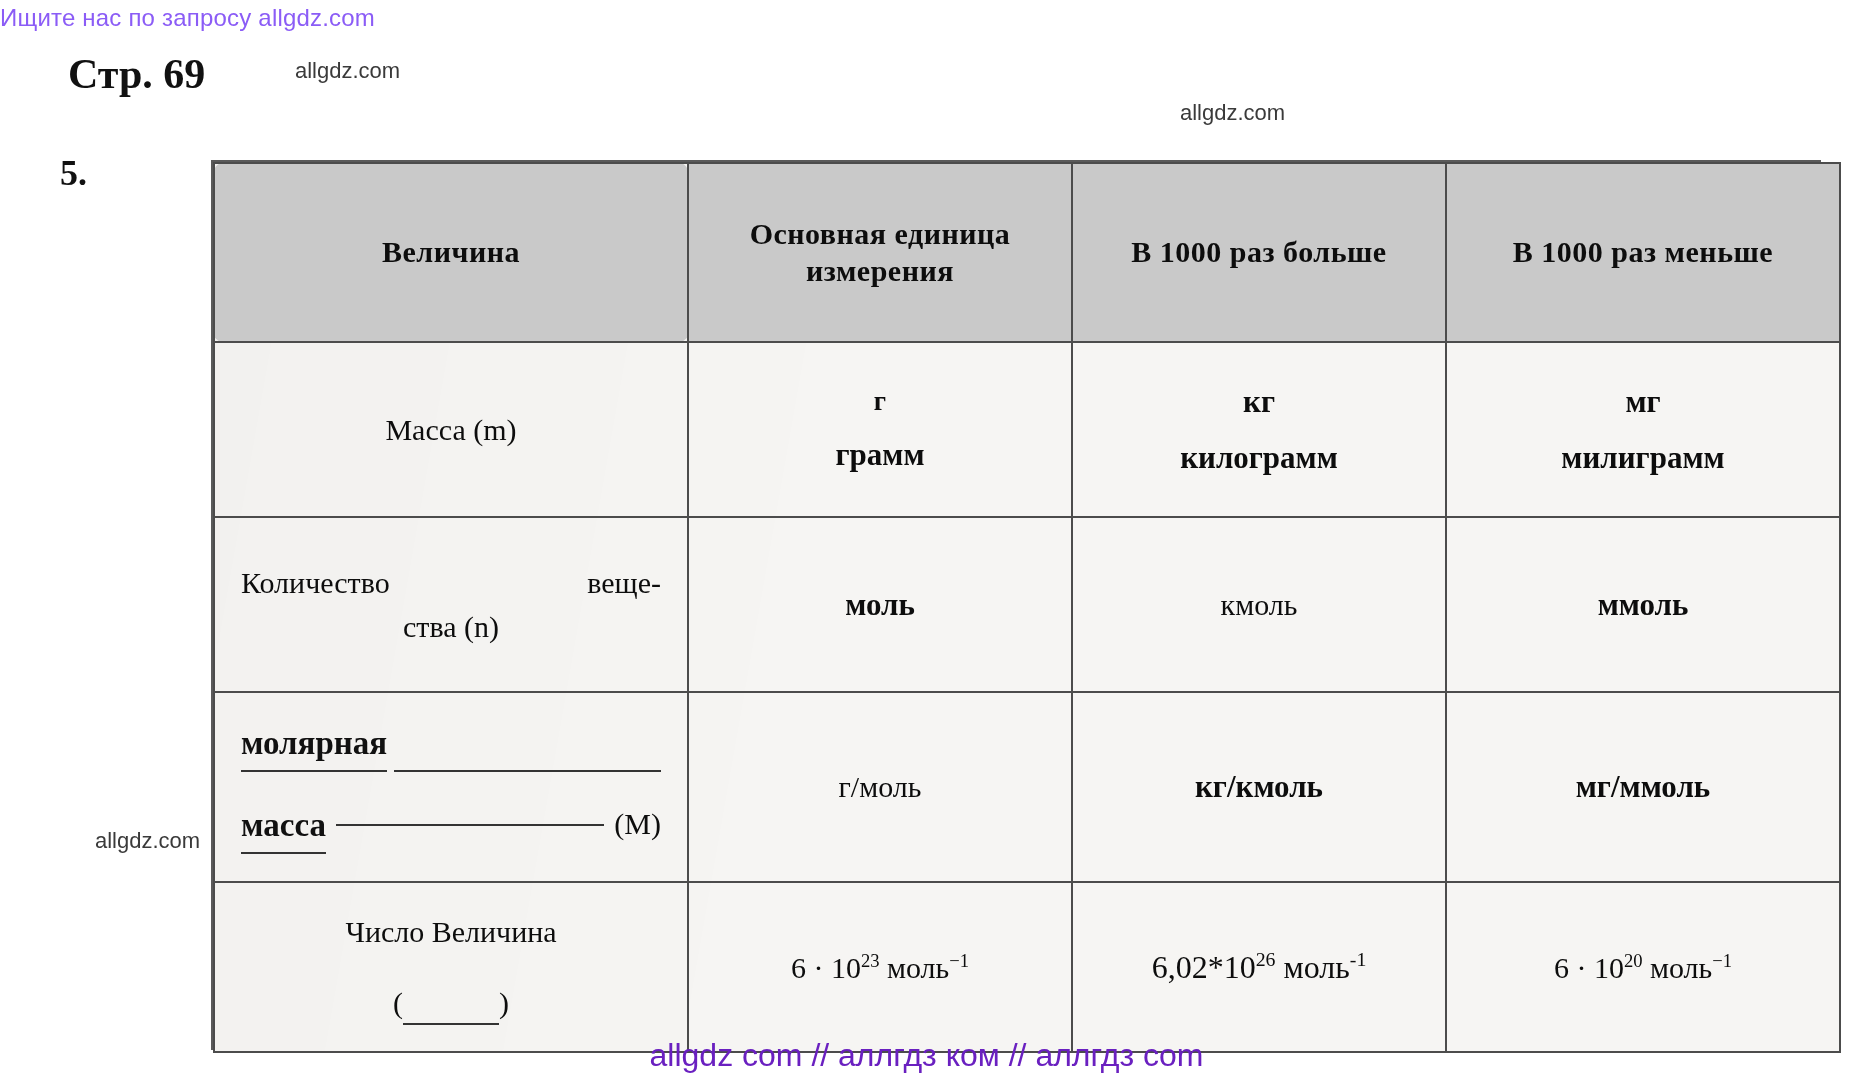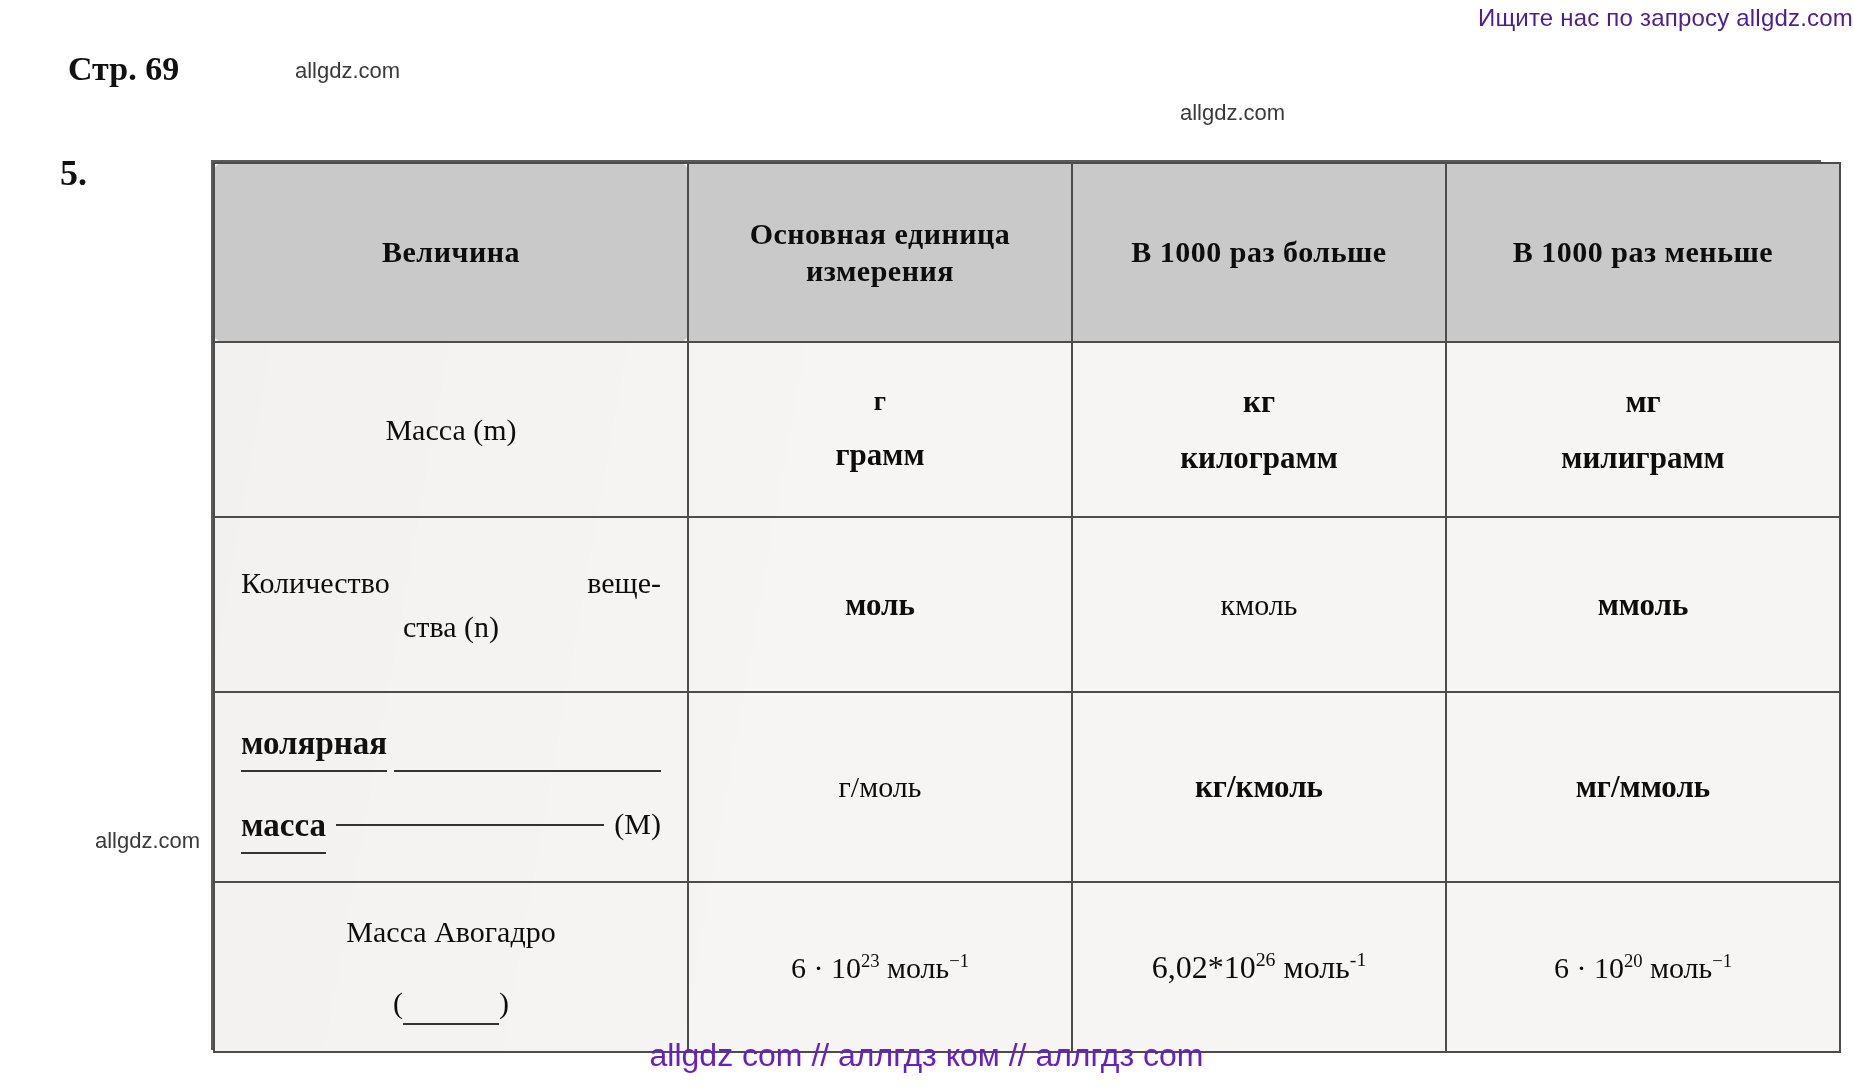--- a/index.html
+++ b/index.html
@@ -13,34 +13,34 @@
     position: relative;
     font-family: "Liberation Serif", serif;
     overflow: hidden;
   }
 
   .top-banner {
     position: absolute;
     top: 4px;
     left: 0;
     width: 100%;
-    text-align: right;
-    color: #4c1d95;
+    text-align: left;
+    color: #8b5cf6;
     font-family: "Liberation Sans", sans-serif;
     font-size: 24px;
     letter-spacing: 0.2px;
   }
 
   .page-label {
     position: absolute;
     top: 50px;
     left: 68px;
     font-family: "Liberation Serif", serif;
     font-weight: bold;
-    font-size: 34px;
+    font-size: 42px;
     color: #111111;
   }
 
   .task-number {
     position: absolute;
     top: 152px;
     left: 60px;
     font-family: "Liberation Serif", serif;
     font-weight: bold;
     font-size: 36px;
@@ -281,21 +281,21 @@
         <td>
           <span class="unit-hand">кг/кмоль</span>
         </td>
         <td>
           <span class="unit-hand">мг/ммоль</span>
         </td>
       </tr>
 
       <tr class="row-avogadro">
         <td class="name-cell">
-          <div>Масса Авогадро</div>
+          <div>Число Величина</div>
           <div style="margin-top:28px;">
             <span>(</span><span class="paren-line"></span><span>)</span>
           </div>
         </td>
         <td>
           <span class="avg-left"><span>6 · 10</span><sup>23</sup><span> моль</span><sup>−1</sup></span>
         </td>
         <td>
           <span class="avg-mid"><span>6,02*10</span><sup>26</sup><span> моль</span><sup>-1</sup></span>
         </td>

